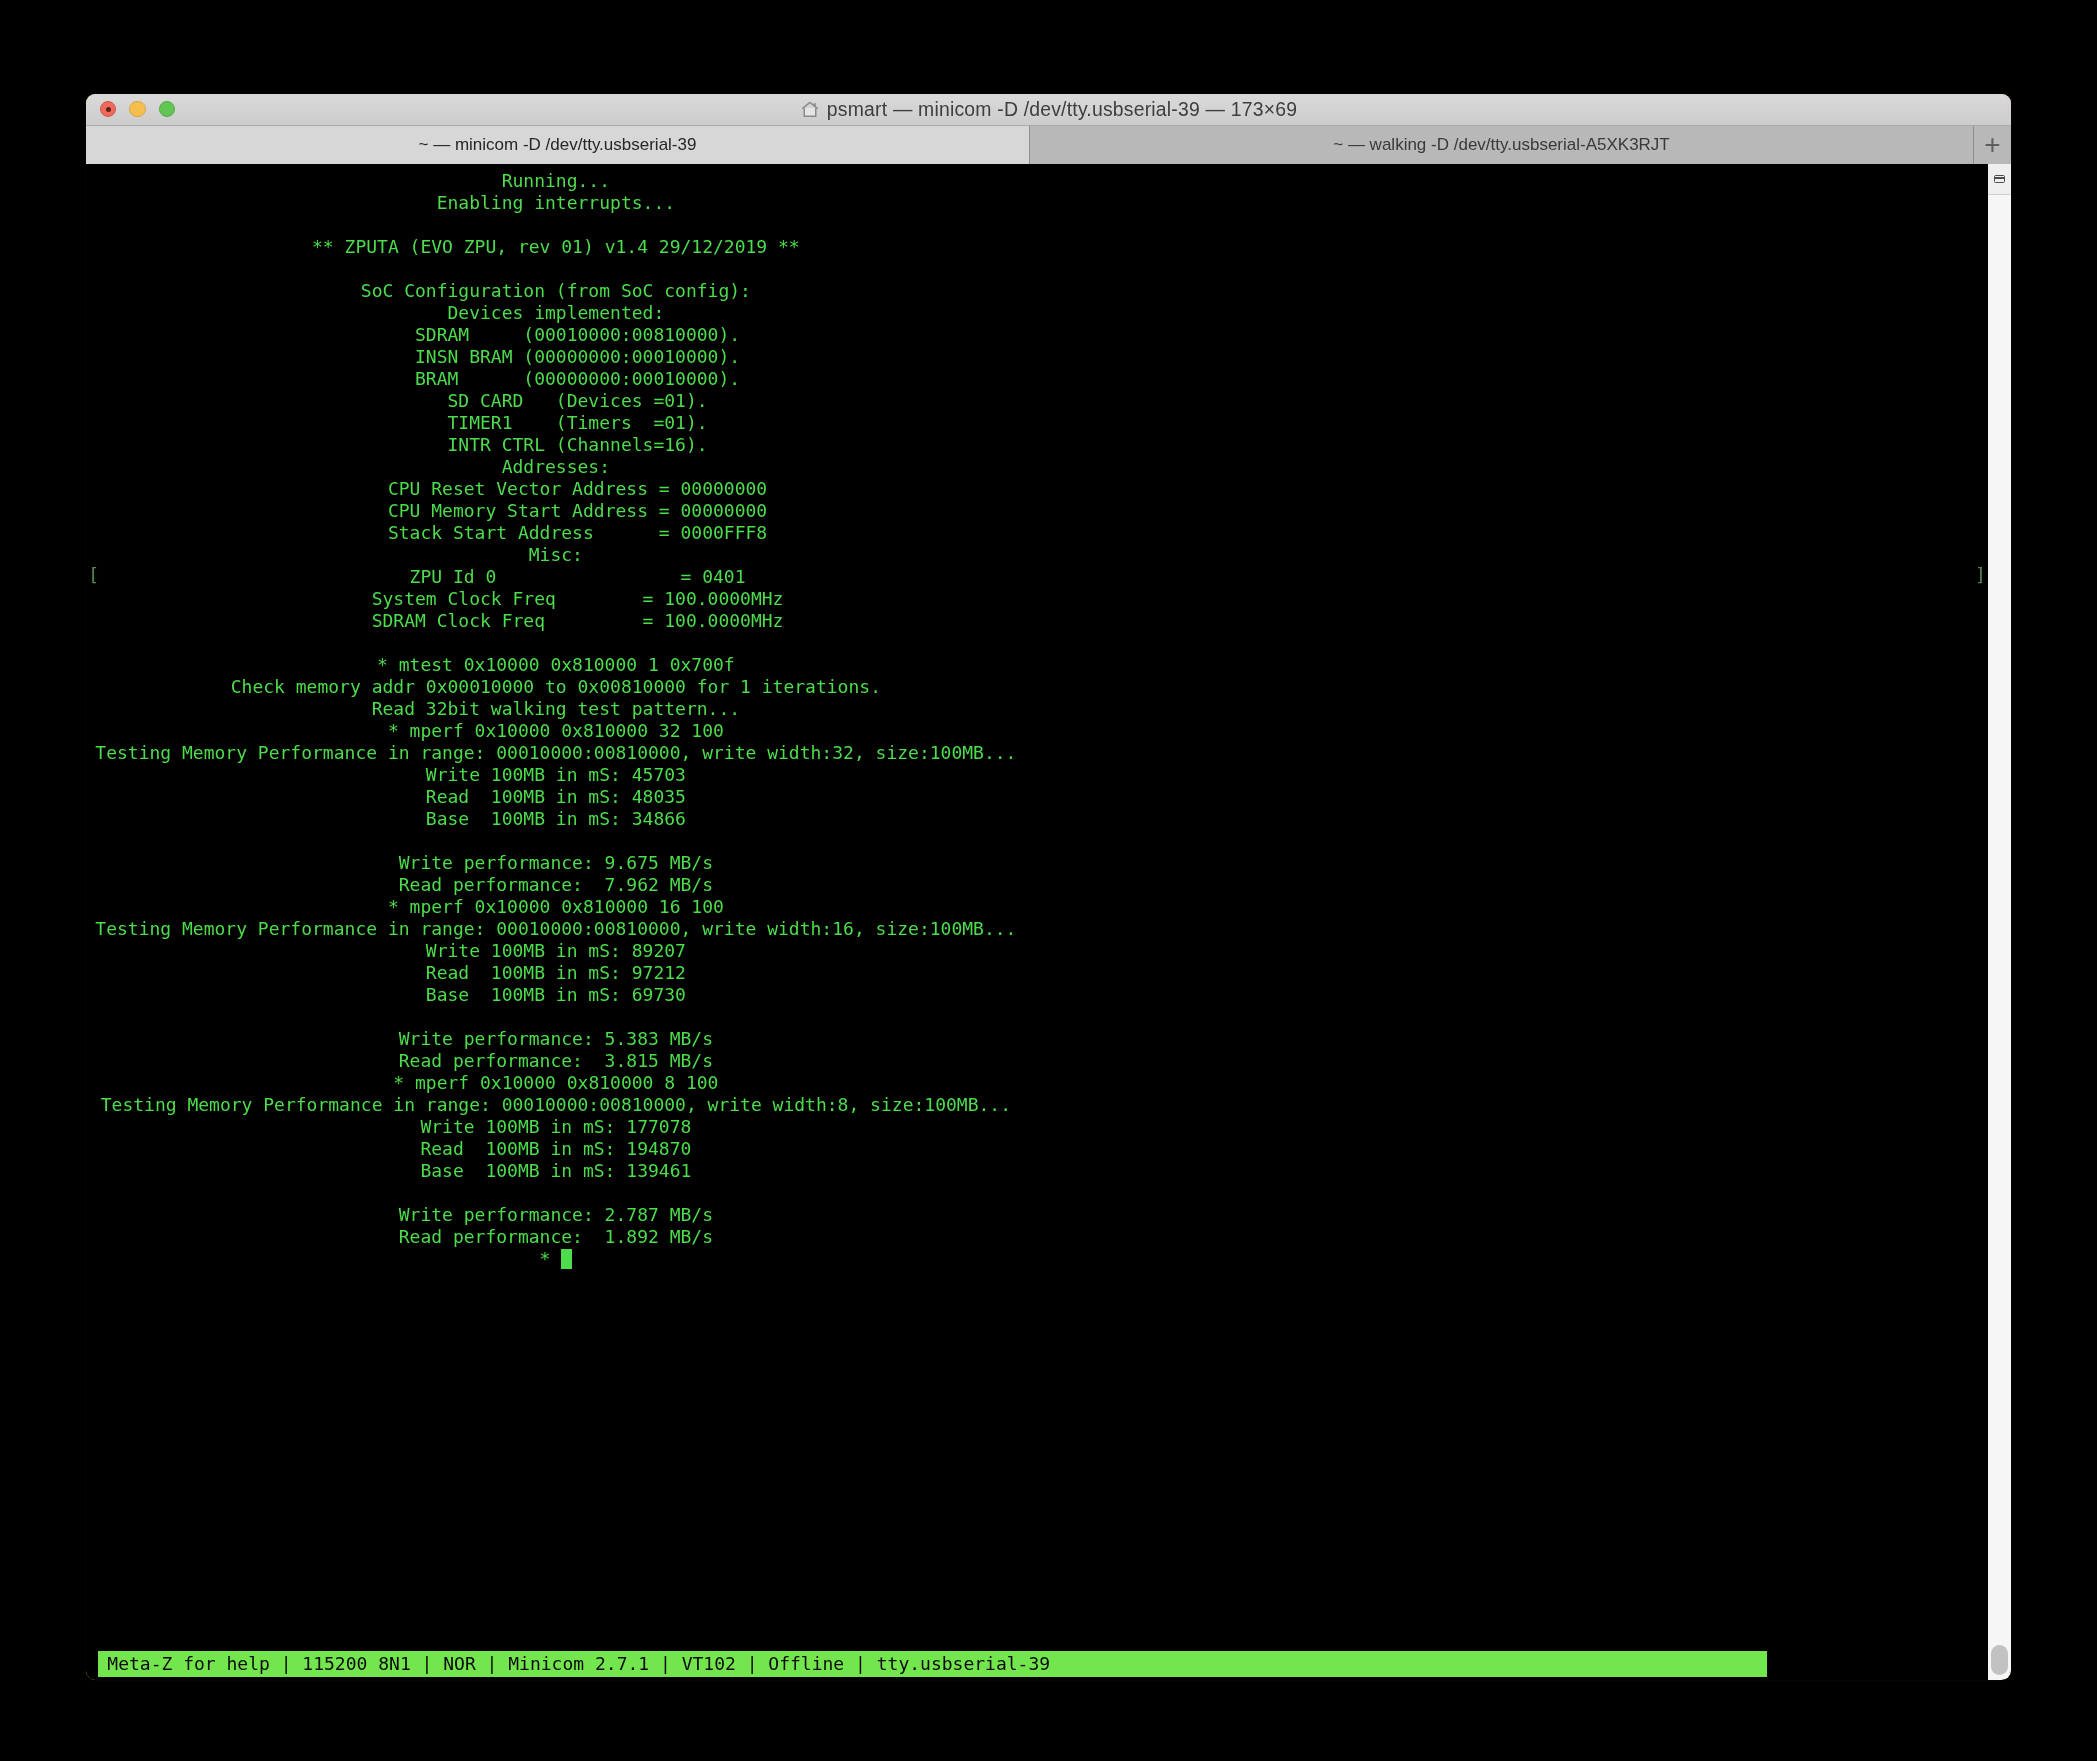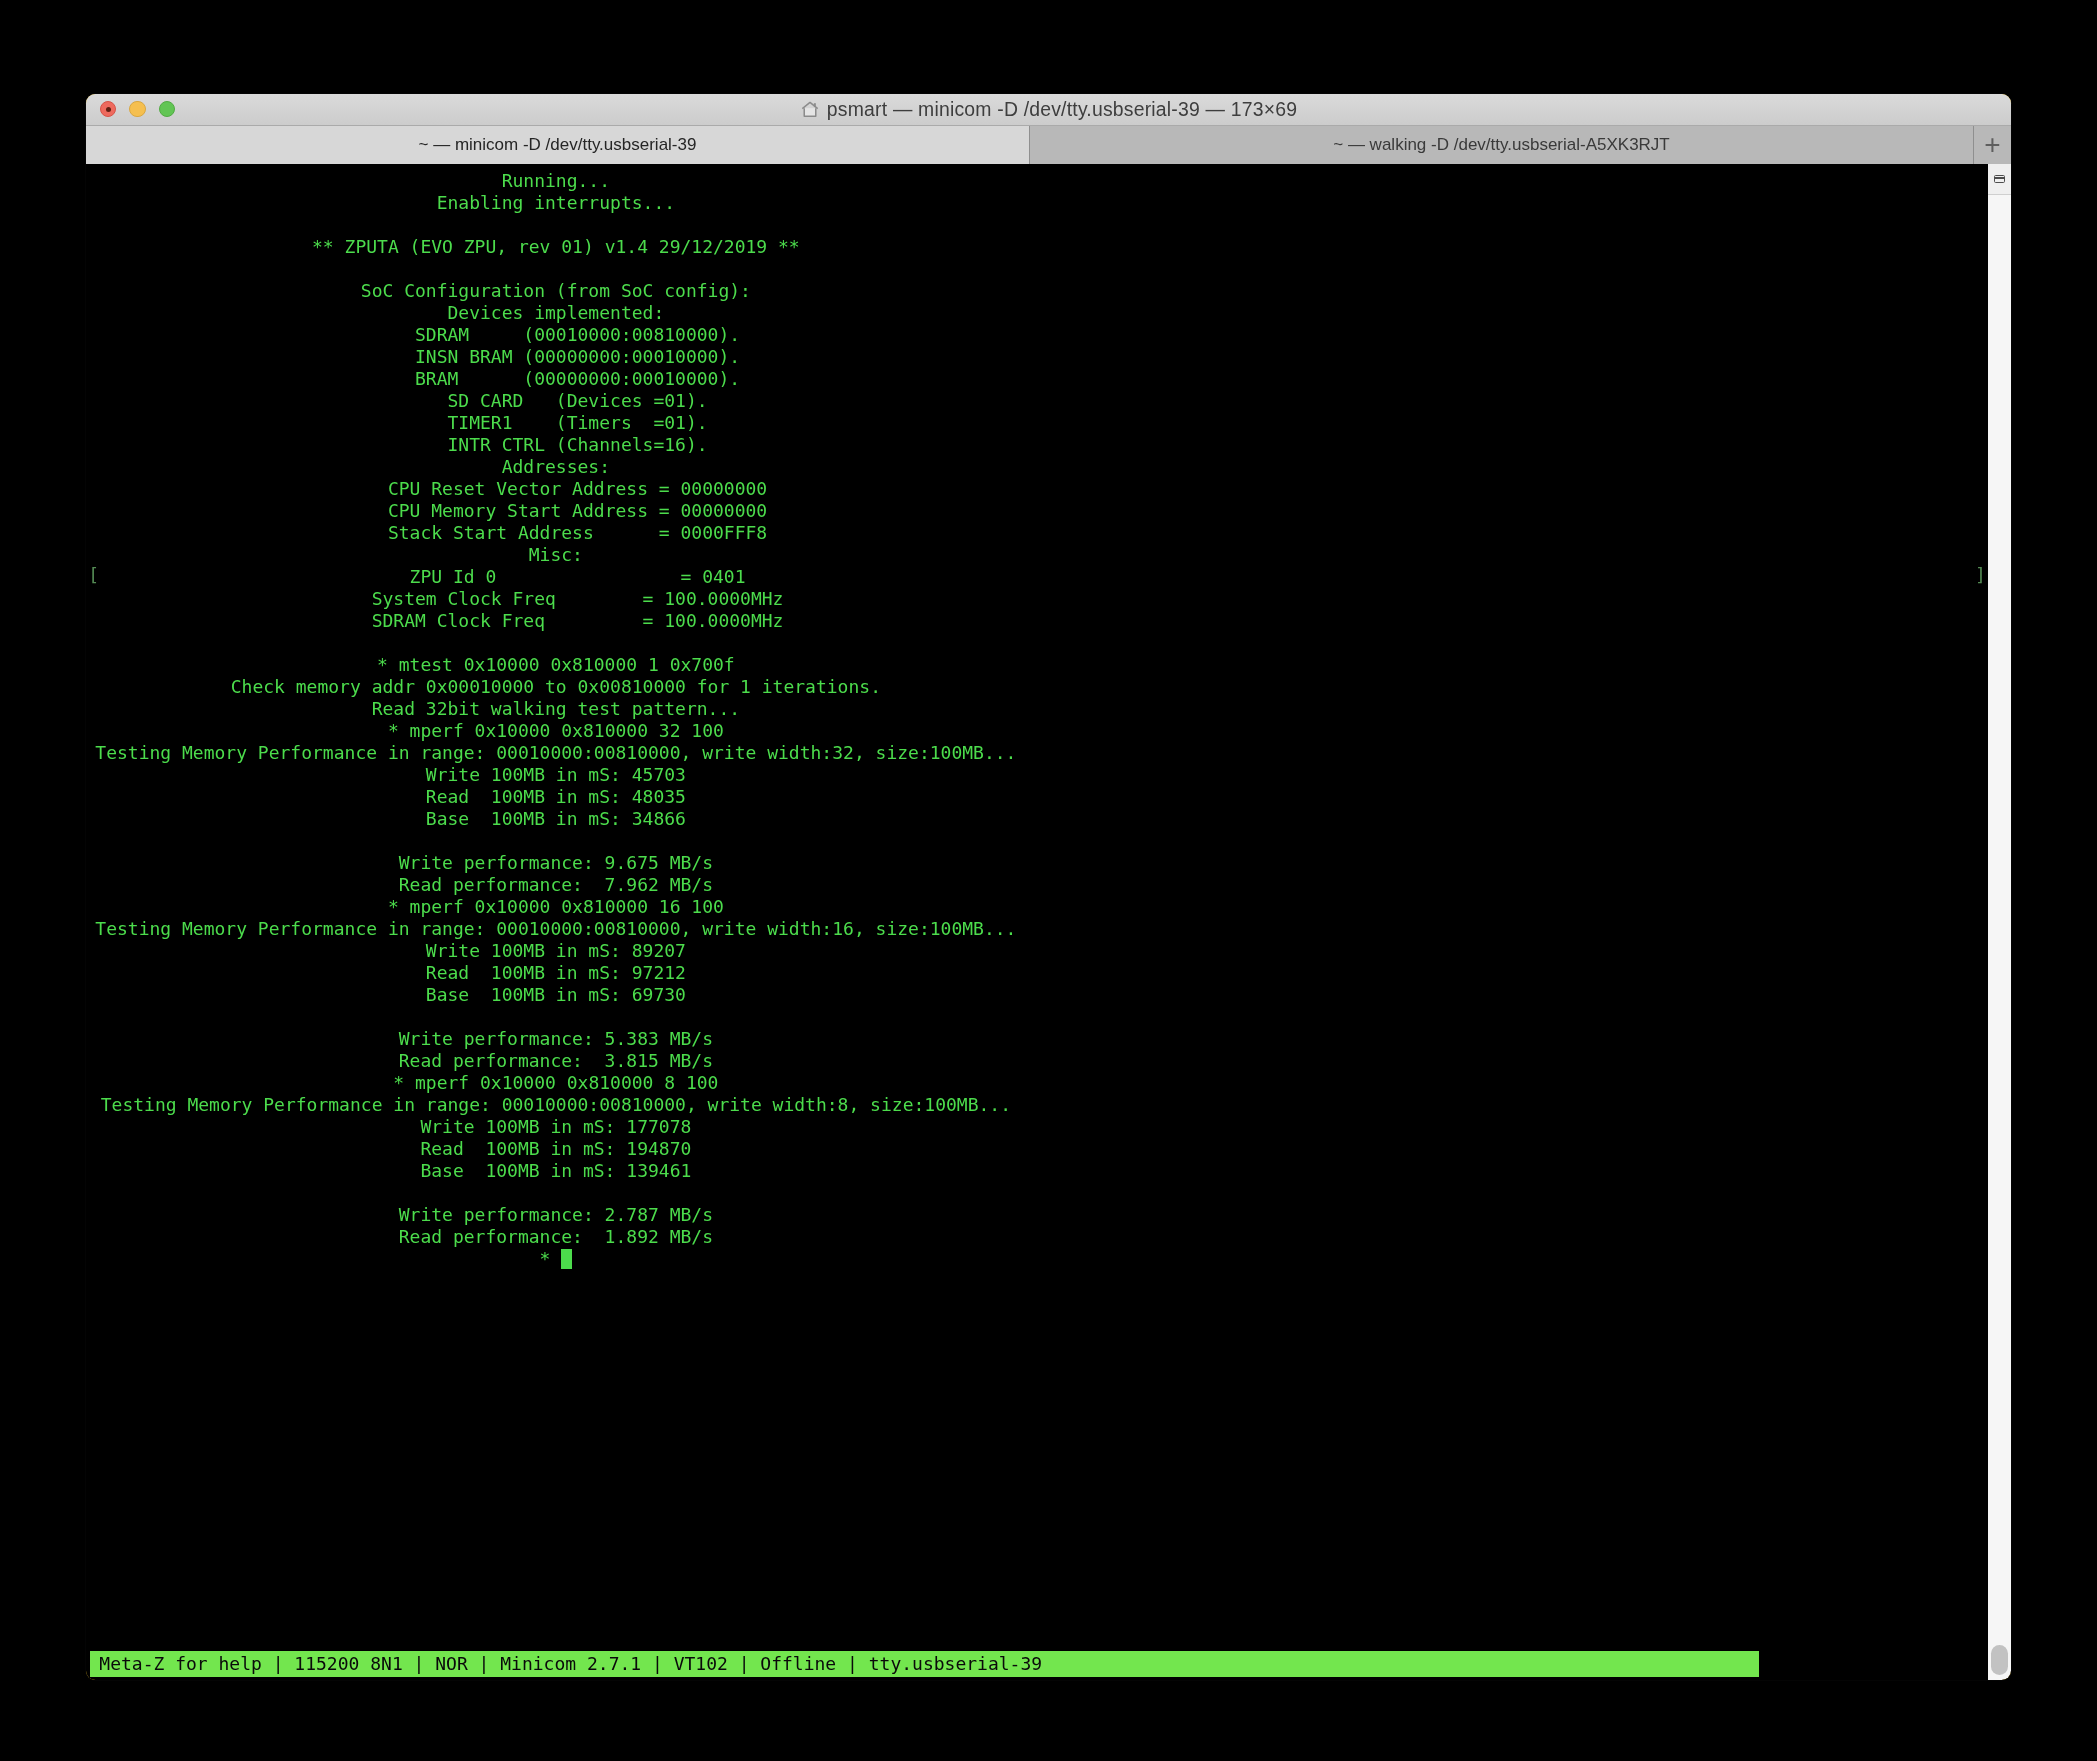--- a/index.html
+++ b/index.html
@@ -154,21 +154,21 @@
     position: absolute;
     font-family: "DejaVu Sans Mono", "Liberation Mono", monospace;
     font-size: 18px;
     line-height: 22px;
     color: var(--mark-green, #548b54);
   }
   .mark-left  { left: 2.3px;  top: 400px; }
   .mark-right { left: 1889px; top: 400px; }
   .statusbar {
     position: absolute;
-    left: 4px;
+    left: 12px;
     bottom: 3.1px;
     width: 1669px;
     height: 26px;
     background: var(--status-green, #73e64e);
     color: #0a0a0a;
     font-family: "DejaVu Sans Mono", "Liberation Mono", monospace;
     font-size: 18px;
     line-height: 26px;
     padding-left: 9.3px;
     box-sizing: border-box;

